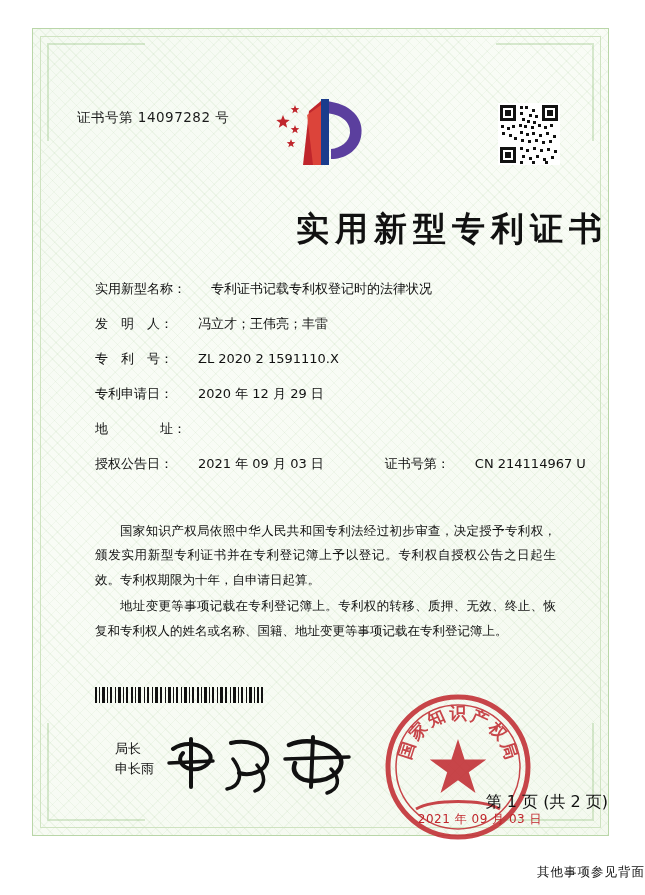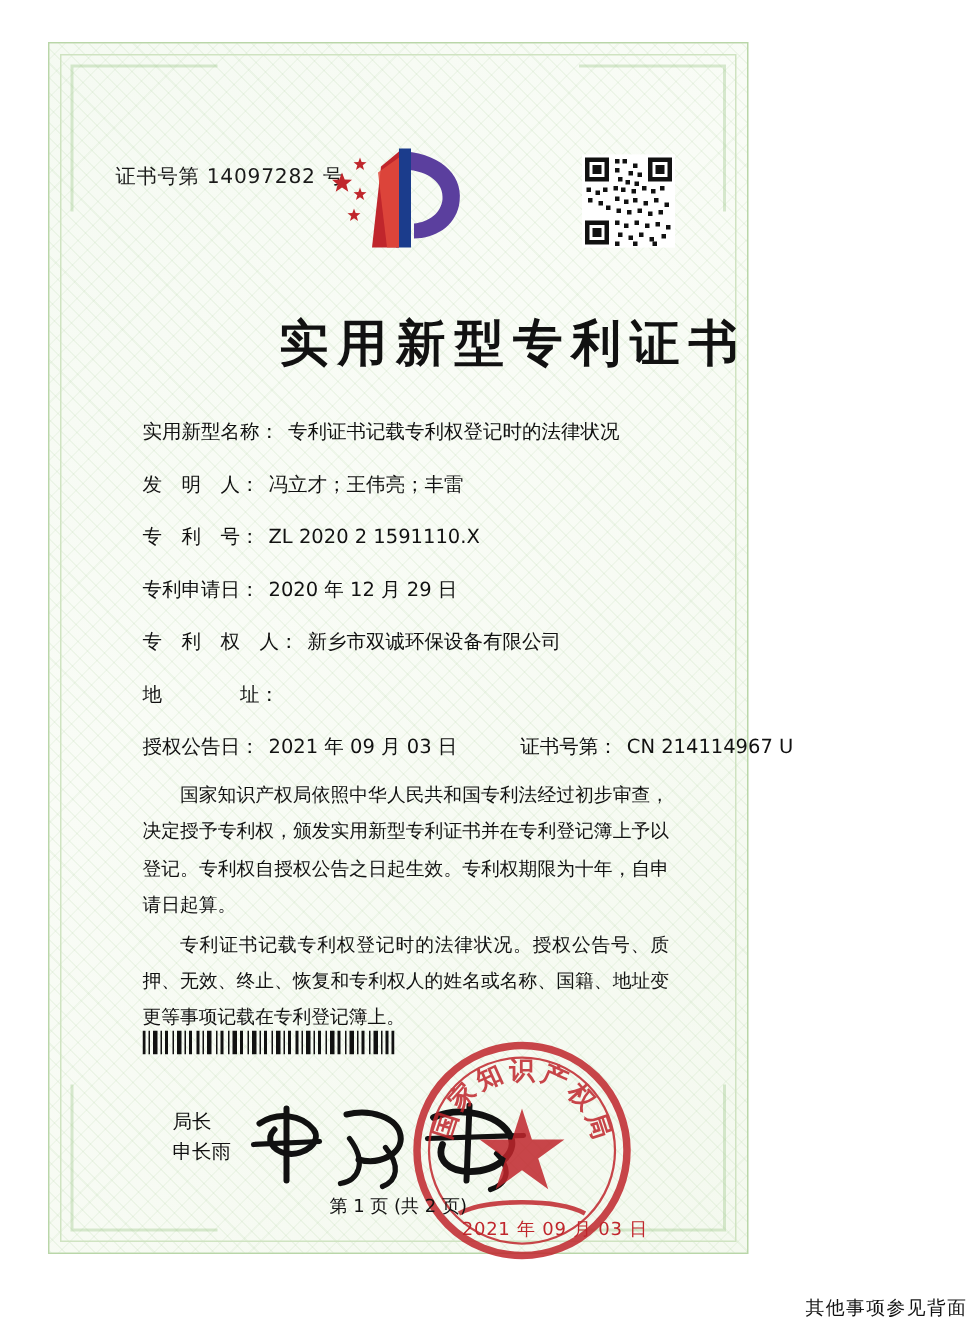--- a/index.html
+++ b/index.html
@@ -13,21 +13,21 @@
     font-family: "DejaVu Sans", "Liberation Sans", sans-serif;
     color: #1a1a1a;
     position: relative;
     overflow: hidden;
   }
 
   .certificate {
     position: absolute;
     left: 32px;
     top: 28px;
-    width: 467px;
+    width: 577px;
     height: 808px;
     background: linear-gradient(135deg, #f5faf2 0%, #f9fcf6 40%, #f4f9ef 100%);
     border: 1px solid #b9d6a8;
     box-sizing: border-box;
   }
   .cert-inner-border {
     position: absolute;
     left: 7px;
     top: 7px;
     right: 7px;
@@ -103,20 +103,21 @@
     top: 250px;
     right: 50px;
   }
   .field-row {
     display: flex;
     align-items: center;
     margin-bottom: 15.5px;
     font-size: 13px;
     color: #111;
     line-height: 1.5;
+    gap: 19px;
   }
   .field-label {
     flex: 0 0 auto;
     white-space: nowrap;
   }
   .field-value {
     margin-left: 6px;
     flex: 1 1 auto;
   }
   .field-row.inline-two .field-value {
@@ -126,21 +127,20 @@
 
   .paragraphs {
     position: absolute;
     left: 62px;
     right: 52px;
     top: 490px;
     font-size: 12.5px;
     line-height: 1.95;
     text-align: justify;
     color: #111;
-    font-family: Liberation Mono, monospace;
   }
   .paragraphs p {
     margin: 0 0 2px 0;
     text-indent: 2em;
   }
 
   .barcode {
     position: absolute;
     left: 62px;
     top: 658px;
@@ -182,22 +182,22 @@
     color: #c0262c;
     letter-spacing: 0.5px;
     white-space: nowrap;
   }
 
   .page-no {
     position: absolute;
     left: 0;
     right: 0;
     bottom: 22px;
-    text-align: center;
-    font-size: 12px;
+    text-align: right;
+    font-size: 16px;
     color: #111;
   }
 
   .footer-note {
     position: absolute;
     left: 0;
     right: 0;
     bottom: 14px;
     text-align: right;
     font-size: 12.5px;
@@ -309,37 +309,33 @@
     </div>
     <div class="field-row">
       <span class="field-label">专　利　号：</span>
       <span class="field-value">ZL 2020 2 1591110.X</span>
     </div>
     <div class="field-row">
       <span class="field-label">专利申请日：</span>
       <span class="field-value">2020 年 12 月 29 日</span>
     </div>
     <div class="field-row">
-      <span class="field-label">专　利　权　人：</span>
-      <span class="field-value">新乡市双诚环保设备有限公司</span>
-    </div>
-    <div class="field-row">
       <span class="field-label">地　　　　址：</span>
     </div>
     <div class="field-row inline-two">
       <span class="field-label">授权公告日：</span>
       <span class="field-value">2021 年 09 月 03 日</span>
       <span class="field-label">证书号第：</span>
       <span class="field-value">CN 214114967 U</span>
     </div>
   </div>
 
   <div class="paragraphs">
     <p>国家知识产权局依照中华人民共和国专利法经过初步审查，决定授予专利权，颁发实用新型专利证书并在专利登记簿上予以登记。专利权自授权公告之日起生效。专利权期限为十年，自申请日起算。</p>
-    <p>专利证书记载专利权登记时的法律状况。授权公告号、质押、无效、终止、恢复和专利权人的姓名或名称、国籍、地址变更等事项记载在专利登记簿上。</p>
+    <p>地址变更等事项记载在专利登记簿上。专利权的转移、质押、无效、终止、恢复和专利权人的姓名或名称、国籍、地址变更等事项记载在专利登记簿上。</p>
   </div>
 
   <div class="barcode">
     <svg viewBox="0 0 168 16" width="168" height="16" preserveAspectRatio="none" aria-hidden="true">
       <g fill="#111111">
         <rect x="0" y="0" width="2" height="16"></rect>
           <rect x="4" y="0" width="1" height="16"></rect>
           <rect x="7" y="0" width="3" height="16"></rect>
         <rect x="12" y="0" width="1" height="16"></rect>
           <rect x="15" y="0" width="2" height="16"></rect>

